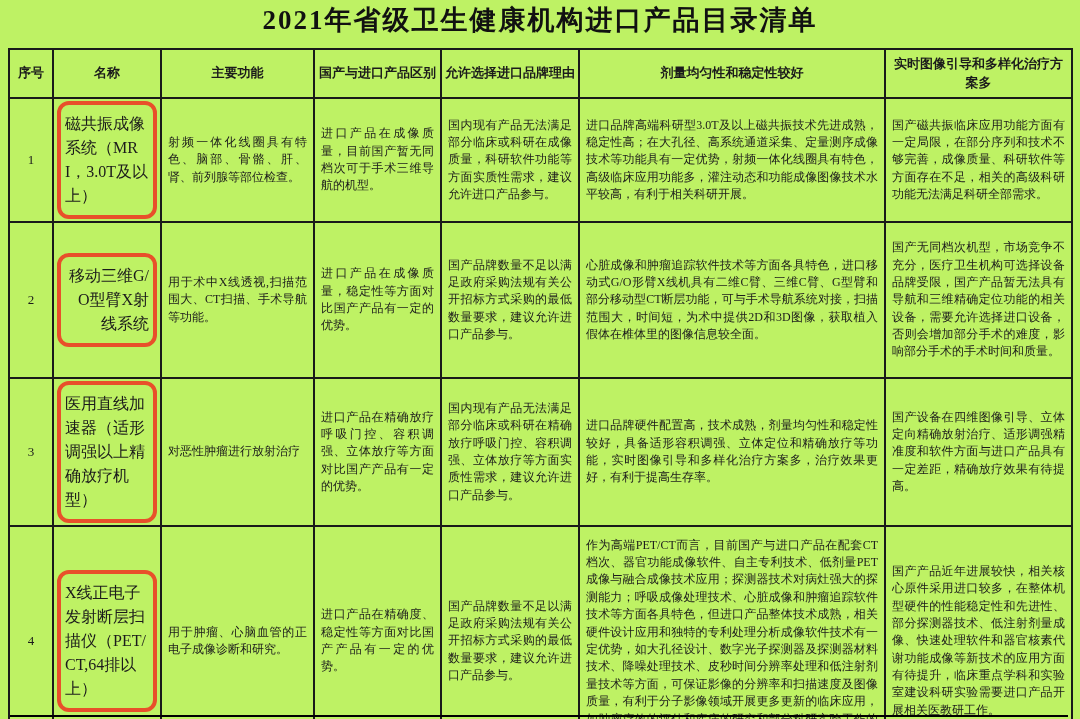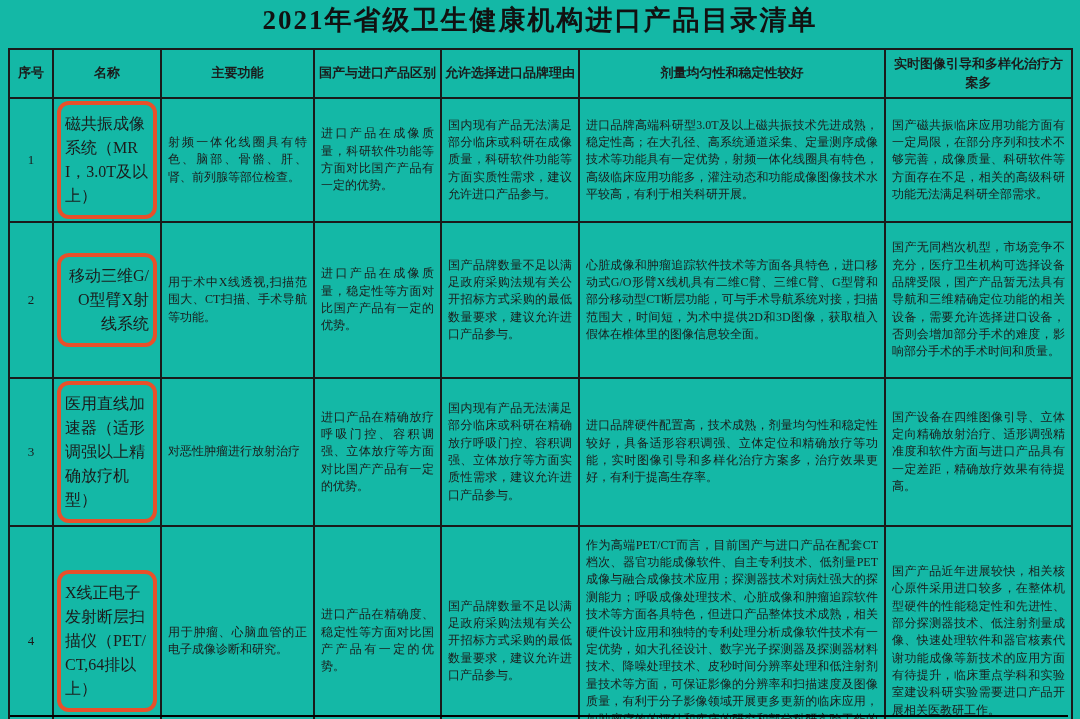--- a/index.html
+++ b/index.html
@@ -4,21 +4,21 @@
 <style>
   html, body {
     margin: 0;
     padding: 0;
     background: #ffffff;
   }
   .page {
     position: relative;
     width: 1080px;
     height: 719px;
-    background: #14b8a6;
+    background: #bef264;
     font-family: "Liberation Serif", "DejaVu Serif", serif;
     color: #1b1b1b;
     overflow: hidden;
   }
   .doc-title {
     position: absolute;
     top: 2px;
     left: 0;
     width: 100%;
     text-align: center;
@@ -112,21 +112,21 @@
         <th>实时图像引导和多样化治疗方案多</th>
       </tr>
     </thead>
     <tbody>
       <tr class="row-1">
         <td class="cell-no">1</td>
         <td class="cell-name">
           <span class="hl-box"><span>磁共振成像系统（MRI，3.0T及以上）</span></span>
         </td>
         <td class="cell-text">射频一体化线圈具有特色、脑部、骨骼、肝、肾、前列腺等部位检查。</td>
-        <td class="cell-text">进口产品在成像质量，科研软件功能等方面对比国产产品有一定的优势。</td>
+        <td class="cell-text">进口产品在成像质量，目前国产暂无同档次可于手术三维导航的机型。</td>
         <td class="cell-text">国内现有产品无法满足部分临床或科研在成像质量，科研软件功能等方面实质性需求，建议允许进口产品参与。</td>
         <td class="cell-text">进口品牌高端科研型3.0T及以上磁共振技术先进成熟，稳定性高；在大孔径、高系统通道采集、定量测序成像技术等功能具有一定优势，射频一体化线圈具有特色，高级临床应用功能多，灌注动态和功能成像图像技术水平较高，有利于相关科研开展。</td>
         <td class="cell-text">国产磁共振临床应用功能方面有一定局限，在部分序列和技术不够完善，成像质量、科研软件等方面存在不足，相关的高级科研功能无法满足科研全部需求。</td>
       </tr>
       <tr class="row-2">
         <td class="cell-no">2</td>
         <td class="cell-name">
           <span class="hl-box"><span>移动三维G/O型臂X射线系统</span></span>
         </td>
         <td class="cell-text">用于术中X线透视,扫描范围大、CT扫描、手术导航等功能。</td>

